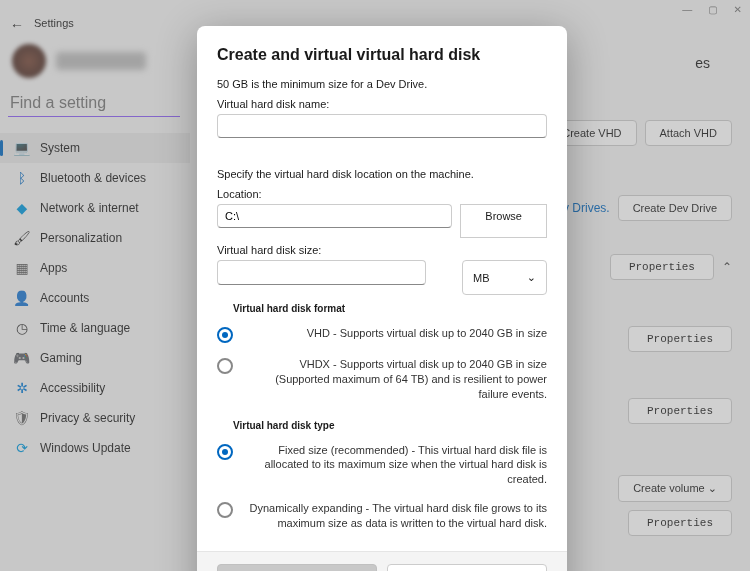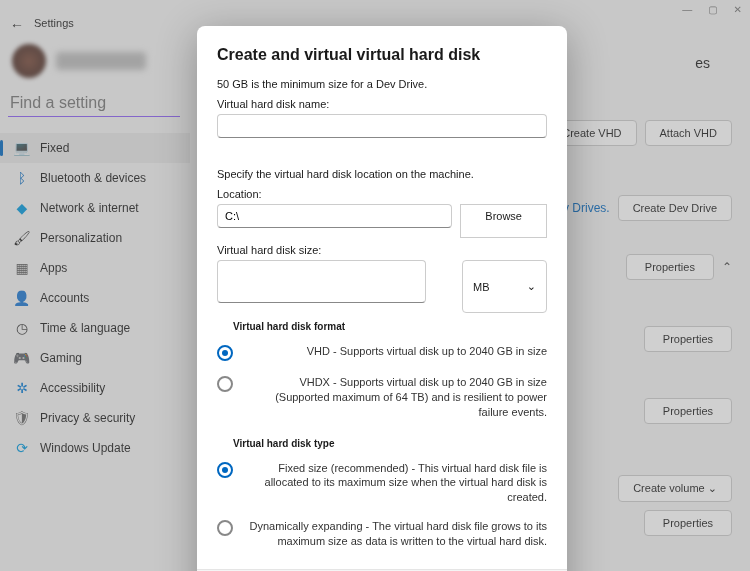--- a/index.html
+++ b/index.html
@@ -21,38 +21,38 @@
 .sidebar { width: 190px; padding: 6px 0; }
 .sidebar-item { display: flex; align-items: center; gap: 10px; padding: 7px 14px; font-size: 12px; cursor: pointer; }
 .sidebar-item.active { background: #e6e6e6; position: relative; }
 .sidebar-item.active::before { content:""; position:absolute; left:0; top:7px; bottom:7px; width:3px; background:#0067c0; border-radius:2px; }
 .sb-icon { width: 16px; height: 16px; display: inline-flex; align-items: center; justify-content: center; font-size: 14px; }
 .page-heading-row { position: absolute; top: 55px; right: 40px; font-size: 14px; font-weight: 400; }
 .top-buttons { position: absolute; top: 120px; right: 18px; display: flex; gap: 8px; }
 .mid-buttons { position: absolute; top: 195px; right: 18px; display: flex; gap: 8px; align-items: center; }
 .link-text { color: #0067c0; font-size: 12px; }
 .wbtn { background: #fff; border: 1px solid #ccc; border-radius: 4px; padding: 6px 14px; font-size: 11px; white-space: nowrap; }
-.wbtn.wide { padding: 6px 18px; }
+.wbtn.wide { padding: 6px 18px; font-family: Liberation Mono, monospace; }
 .prop-col { position: absolute; right: 18px; top: 254px; display: flex; flex-direction: column; gap: 46px; align-items: flex-end; }
 .prop-row { display: flex; gap: 8px; align-items: center; }
 .chev { font-size: 12px; color: #444; }
 .bottom-stack { position: absolute; right: 18px; bottom: 35px; display: flex; flex-direction: column; gap: 8px; align-items: flex-end; }
 .fs-text { position: absolute; left: 230px; bottom: 18px; font-size: 11px; color: #444; line-height: 1.3; }
 
 
 .dialog { position: absolute; z-index: 10; top: 26px; left: 197px; width: 370px; background: #fff; border-radius: 8px; box-shadow: 0 8px 40px rgba(0,0,0,0.3); display: flex; flex-direction: column; }
 .dialog-body { padding: 20px 20px 10px 20px; }
 .dtitle { font-size: 16px; font-weight: 600; margin-bottom: 14px; }
 .dtext { font-size: 11px; margin-bottom: 8px; }
 .dlabel { font-size: 11px; margin-bottom: 4px; margin-top: 6px; }
 .dinput { width: 100%; border: 1px solid #ccc; border-bottom: 1px solid #888; border-radius: 4px; padding: 5px 7px; font-size: 11px; margin-bottom: 10px; background: #fff; }
 .row { display: flex; gap: 8px; align-items: stretch; }
 .row .dinput { flex: 1; margin-bottom: 10px; }
 .browse { border: 1px solid #ccc; border-radius: 0; padding: 5px 24px; font-size: 11px; background: #fff; }
-.unit { border: 1px solid #ccc; border-radius: 4px; padding: 19px 10px; font-size: 11px; background: #fff; width: 85px; display: flex; justify-content: space-between; align-items: center; margin-left: 28px; }
+.unit { border: 1px solid #ccc; border-radius: 4px; padding: 10px 10px; font-size: 11px; background: #fff; width: 85px; display: flex; justify-content: space-between; align-items: center; margin-left: 28px; }
 .section-head { font-size: 10px; font-weight: 600; margin: 8px 0 8px 16px; }
 .radio-row { display: flex; gap: 10px; padding: 4px 0 10px 0; font-size: 11px; line-height: 1.35; }
 .radio { width: 16px; height: 16px; border: 2px solid #888; border-radius: 50%; flex-shrink: 0; position: relative; margin-top: 1px; }
 .radio.selected { border-color: #0067c0; }
 .radio.selected::after { content:""; position:absolute; inset:3px; border-radius:50%; background:#0067c0; }
 .radio-text { flex: 1; color: #333; text-align: right; }
 .dialog-footer { background: #f4f4f4; border-top: 1px solid #e5e5e5; padding: 12px 20px; display: flex; gap: 10px; border-radius: 0 0 8px 8px; }
 .fbtn { flex: 1; border: 1px solid #ccc; border-radius: 4px; padding: 7px 0; font-size: 12px; text-align: center; background: #fff; }
 .fbtn.primary { background: #c8c8c8; color: #fff; border-color: #c0c0c0; }
 .win-ctrls { position: absolute; top: 4px; right: 8px; display: flex; gap: 16px; font-size: 10px; color: #777; }
@@ -74,21 +74,21 @@
     <div class="avatar"></div>
     <div class="profile-name"></div>
   </div>
   <div class="search-row">
     <input class="search-input" placeholder="Find a setting" style="">
   </div>
   <div class="content-area">
     <div class="sidebar">
       <div class="sidebar-item active">
           <span class="sb-icon" style="color:#0067c0">💻</span>
-          <span>Fixed</span>
+          <span>System</span>
         </div>
       <div class="sidebar-item">
           <span class="sb-icon" style="color:#0067c0">ᛒ</span>
           <span>Bluetooth &amp; devices</span>
         </div>
       <div class="sidebar-item">
           <span class="sb-icon" style="color:#0099dd">◆</span>
           <span>Network &amp; internet</span>
         </div>
       <div class="sidebar-item">

